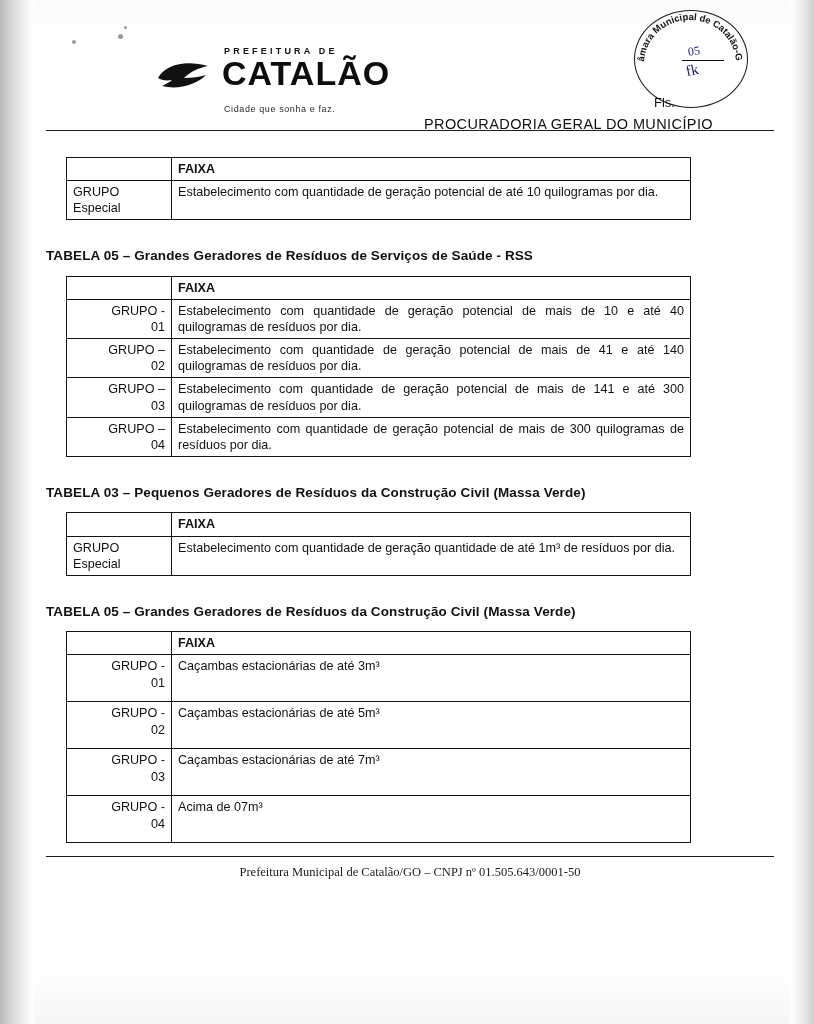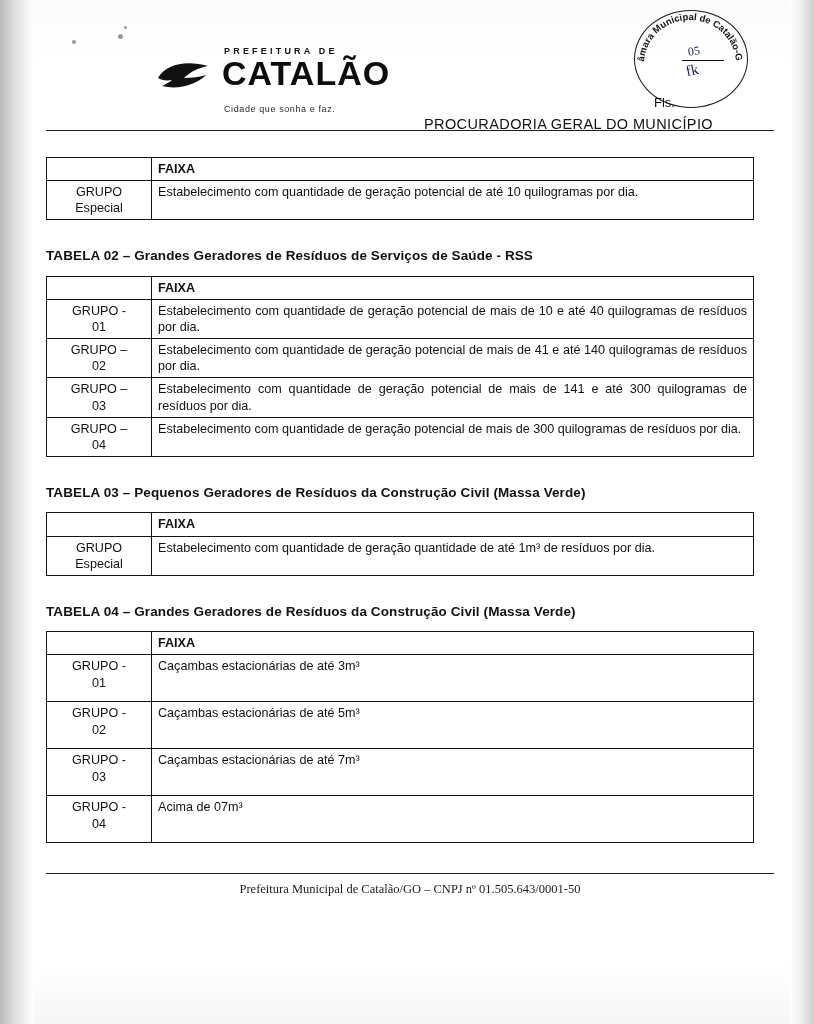--- a/index.html
+++ b/index.html
@@ -167,54 +167,54 @@
   .section-title {
     font-size: 13.5px;
     font-weight: bold;
     color: #111;
     line-height: 1.45;
     margin: 0 0 10px 0;
     letter-spacing: 0.1px;
   }
   table.tbl {
     border-collapse: collapse;
-    width: 708px;
-    margin-left: 0;
+    width: 625px;
+    margin-left: 20px;
     table-layout: fixed;
   }
   table.tbl td, table.tbl th {
     border: 1px solid #141414;
     padding: 3px 6px;
     font-size: 12.6px;
     color: #111;
     vertical-align: top;
     line-height: 1.28;
   }
   td.grp {
     width: 92px;
-    text-align: center;
+    text-align: left;
     white-space: pre-line;
   }
-  td.grp.left { text-align: center; }
+  td.grp.left { text-align: right; }
   th.blank {
     width: 92px;
     border-right: 1px solid #141414;
   }
   th.faixa {
     text-align: left;
     font-weight: bold;
     font-size: 13px;
   }
   td.desc { text-align: justify; }
   .t1 td.desc { text-align: justify; }
   .tall td { height: 40px; }
 
   
   .footer {
-    margin-top: 30px;
+    margin-top: 13px;
   }
   .footer-rule {
     border: none;
     border-top: 1.4px solid #1c1c1c;
     margin: 0 0 6px 0;
   }
   .footer-line {
     text-align: center;
     font-size: 12.5px;
     color: #1a1a1a;
@@ -275,21 +275,21 @@
         <tr>
           <td class="grp">GRUPO
 Especial</td>
           <td class="desc">Estabelecimento com quantidade de geração potencial de até 10 quilogramas por dia.</td>
         </tr>
       </tbody>
         </table>
     </div>
 
     <div class="section">
-      <p class="section-title">TABELA 02 – Grandes Geradores de Resíduos de Serviços de Saúde - RSS</p>
+      <p class="section-title">TABELA 05 – Grandes Geradores de Resíduos de Serviços de Saúde - RSS</p>
       <table class="tbl">
         <tbody>
             <tr>
           <th class="blank"></th>
           <th class="faixa">FAIXA</th>
         </tr>
         <tr>
           <td class="grp left">GRUPO -
 01</td>
           <td class="desc">Estabelecimento com quantidade de geração potencial de mais de 10 e até 40 quilogramas de resíduos por dia.</td>
@@ -324,21 +324,21 @@
         <tr>
           <td class="grp">GRUPO
 Especial</td>
           <td class="desc">Estabelecimento com quantidade de geração quantidade de até 1m³ de resíduos por dia.</td>
         </tr>
       </tbody>
         </table>
     </div>
 
     <div class="section">
-      <p class="section-title">TABELA 04 – Grandes Geradores de Resíduos da Construção Civil (Massa Verde)</p>
+      <p class="section-title">TABELA 05 – Grandes Geradores de Resíduos da Construção Civil (Massa Verde)</p>
       <table class="tbl tall">
         <tbody>
             <tr>
           <th class="blank"></th>
           <th class="faixa">FAIXA</th>
         </tr>
         <tr>
           <td class="grp left">GRUPO -
 01</td>
           <td class="desc">Caçambas estacionárias de até 3m³</td>

